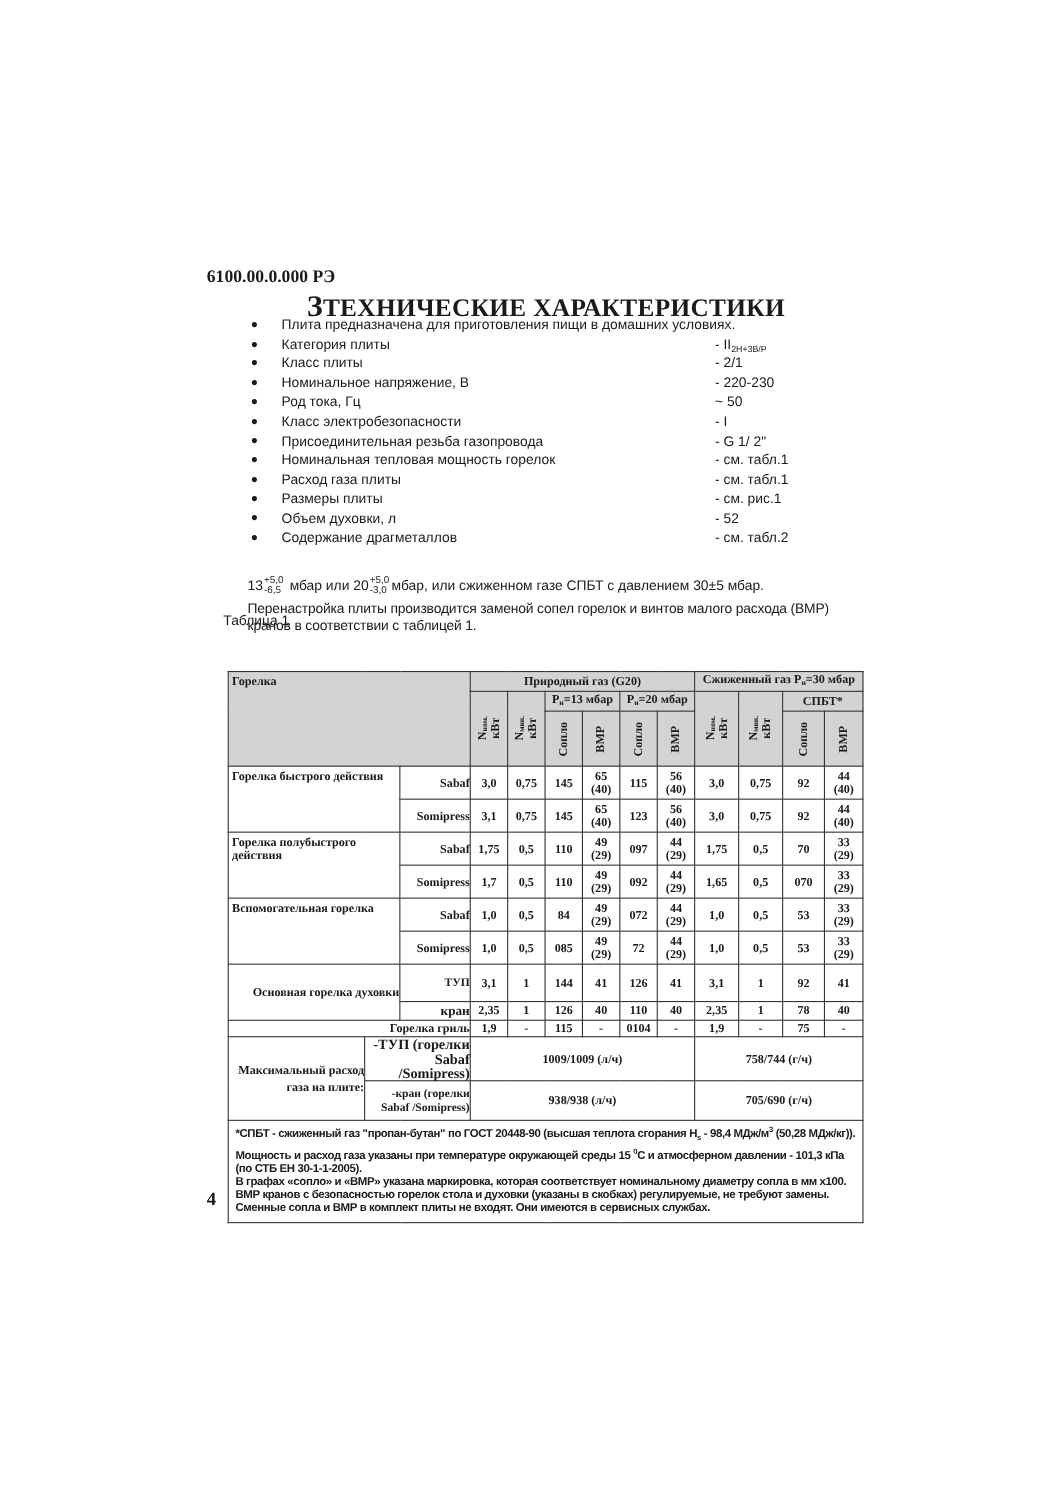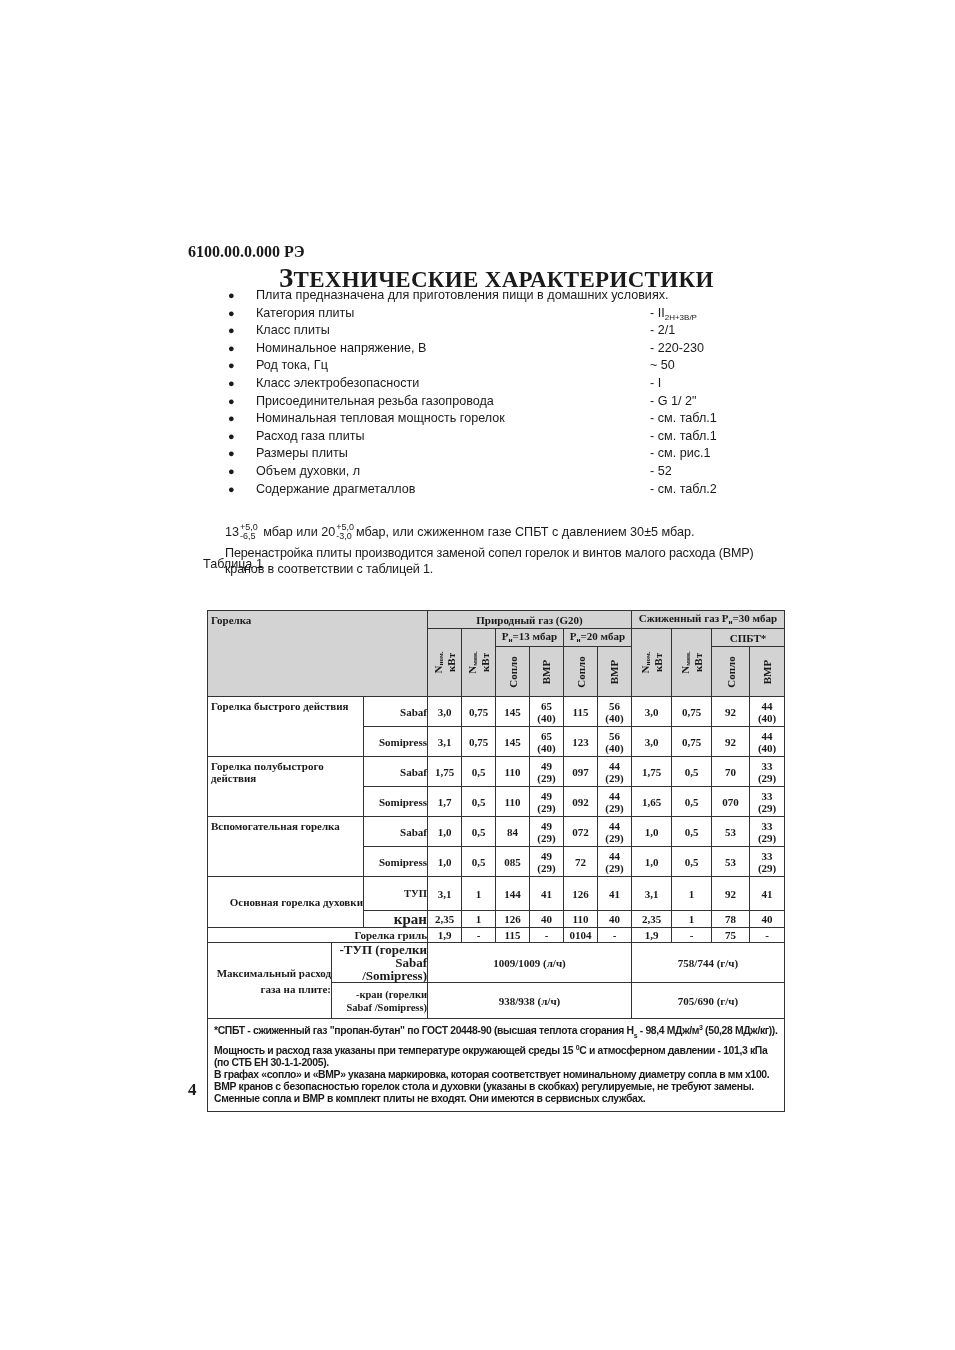--- a/index.html
+++ b/index.html
@@ -308,21 +308,21 @@
         <td>144</td>
         <td>41</td>
         <td>126</td>
         <td>41</td>
         <td>3,1</td>
         <td>1</td>
         <td>92</td>
         <td>41</td>
       </tr>
       <tr style="height:17px">
-        <td class="leftmid" style="font-size:15px">кран</td>
+        <td class="leftmid" style="font-size:12px">кран</td>
         <td>2,35</td>
         <td>1</td>
         <td>126</td>
         <td>40</td>
         <td>110</td>
         <td>40</td>
         <td>2,35</td>
         <td>1</td>
         <td>78</td>
         <td>40</td>

